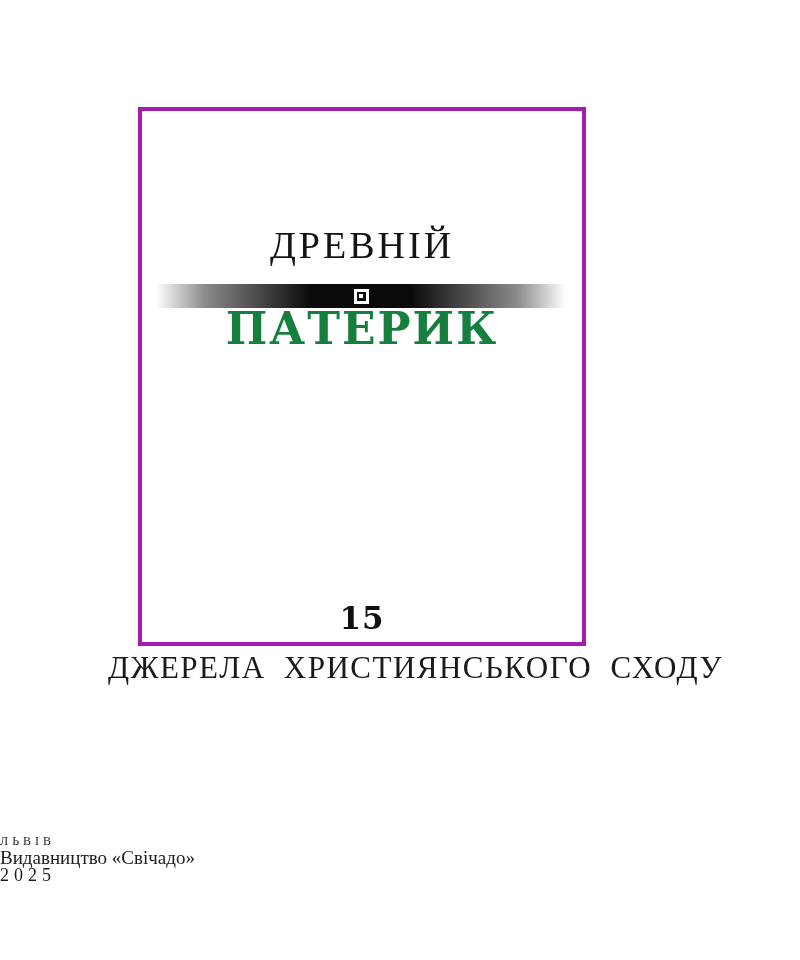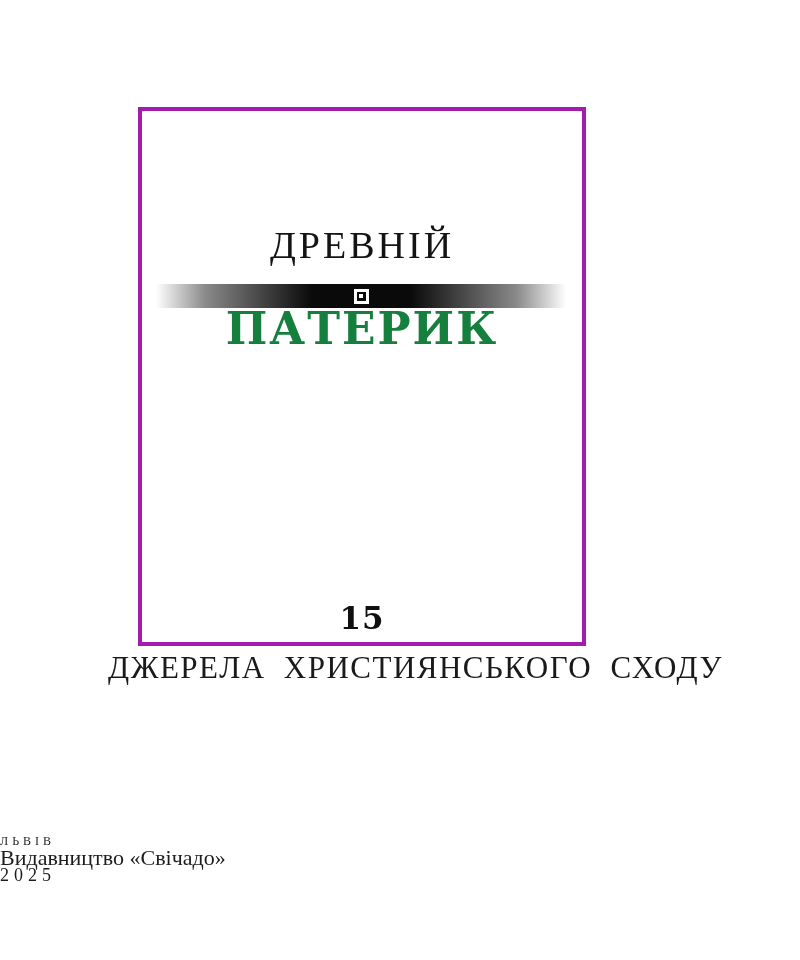--- a/index.html
+++ b/index.html
@@ -110,21 +110,21 @@
     left: 0; top: 834px; width: 800px;
     text-align: left;
   }
   .imprint-city {
     font-size: 12px;
     letter-spacing: 4px;
     color: #1c1c1c;
     line-height: 14px;
   }
   .imprint-publisher {
-    font-size: 22px;
+    font-size: 19px;
     color: #1c1c1c;
     line-height: 19px;
   }
   .imprint-year {
     font-size: 18px;
     letter-spacing: 5px;
     color: #1c1c1c;
     line-height: 17px;
   }
 </style>

